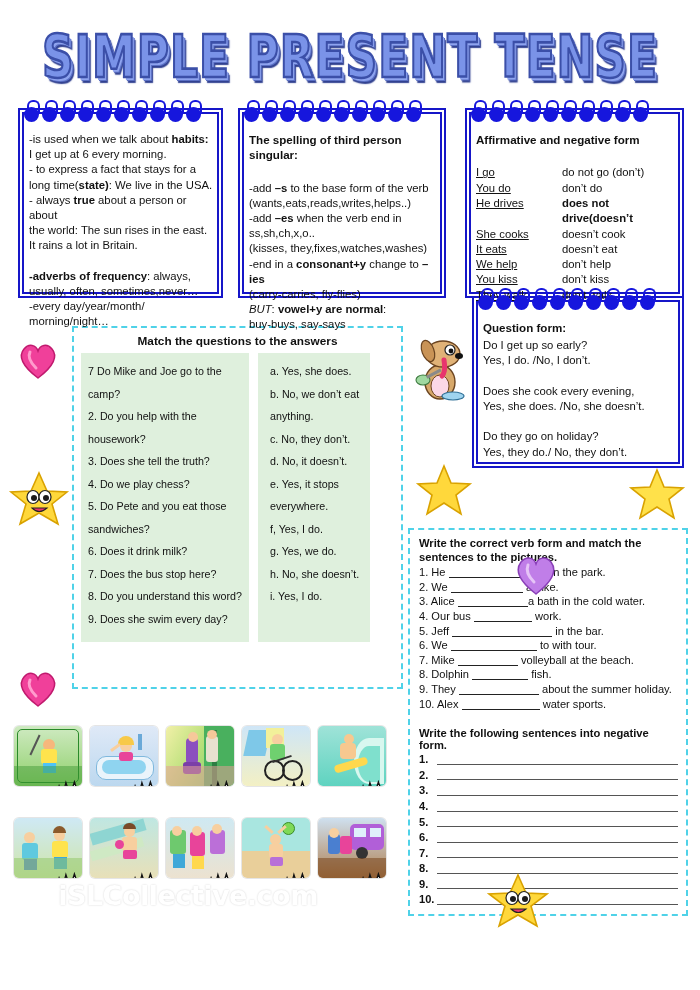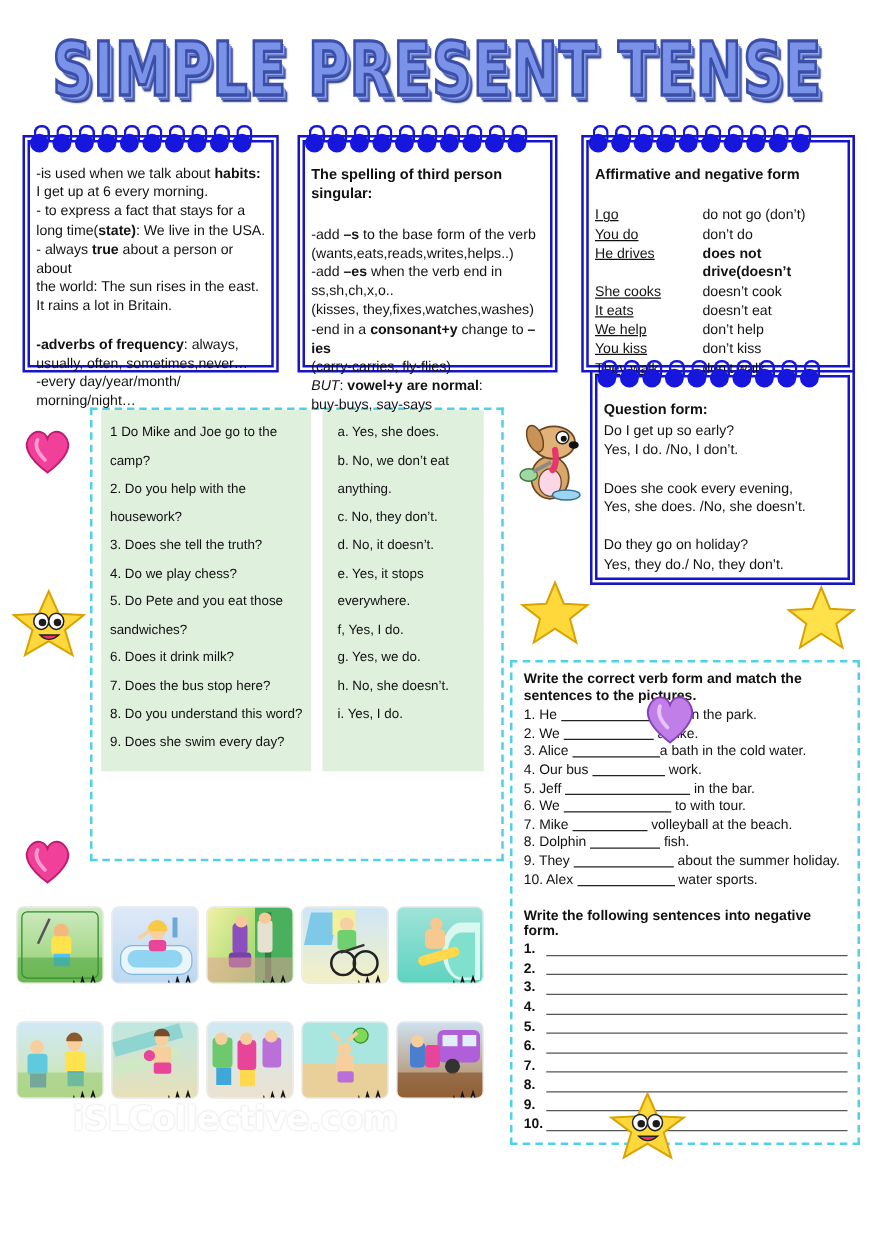--- a/index.html
+++ b/index.html
@@ -70,21 +70,21 @@
   .match-title{
     text-align:center;font-weight:bold;font-size:11.8px;color:#111;
     padding:6px 0 5px 0;font-family:"Liberation Sans", sans-serif;
   }
   .match-cols{display:flex;gap:9px;padding:0 7px;}
   .mcol{
     background:#dff0dd;padding:7px 5px 12px 7px;box-sizing:border-box;
     font-size:10.7px;line-height:22.5px;color:#111;overflow:hidden;
   }
   .mcol.q{width:168px;}
-  .mcol.a{width:129px;padding-left:12px;}
+  .mcol.a{width:112px;padding-left:12px;}
   .mcol div{white-space:normal;}
 
   
   #exbox{
     position:absolute;left:408px;top:528px;width:280px;height:388px;
     border:2px dashed #4fd2e8;box-sizing:border-box;background:#fff;
     padding:7px 8px 0 9px;
   }
   .ex-head{font-weight:bold;font-size:11.2px;line-height:13.6px;color:#111;}
   .ex-list{margin-top:1px;}
@@ -267,23 +267,24 @@
       <div>&nbsp;</div>
       <div>Does she cook every evening,</div>
       <div>Yes, she does. /No, she doesn’t.</div>
       <div>&nbsp;</div>
       <div>Do they go on holiday?</div>
       <div>Yes, they do./ No, they don’t.</div>
     </div>
   </div>
 
   <div id="match">
+    <div class="match-title">Match the questions to the answers</div>
     <div class="match-cols">
       <div class="mcol q">
-        <div>1 Do Mike and Joe go to the camp?</div>
+        <div>7 Do Mike and Joe go to the camp?</div>
         <div>2. Do you help with the housework?</div>
         <div>3.  Does she tell the truth?</div>
         <div>4.  Do we play chess?</div>
         <div>5. Do Pete and you eat those sandwiches?</div>
         <div>6. Does it drink milk?</div>
         <div>7. Does the bus stop here?</div>
         <div>8. Do you understand this word?</div>
         <div>9.  Does she swim every day?</div>
       </div>
       <div class="mcol a">

